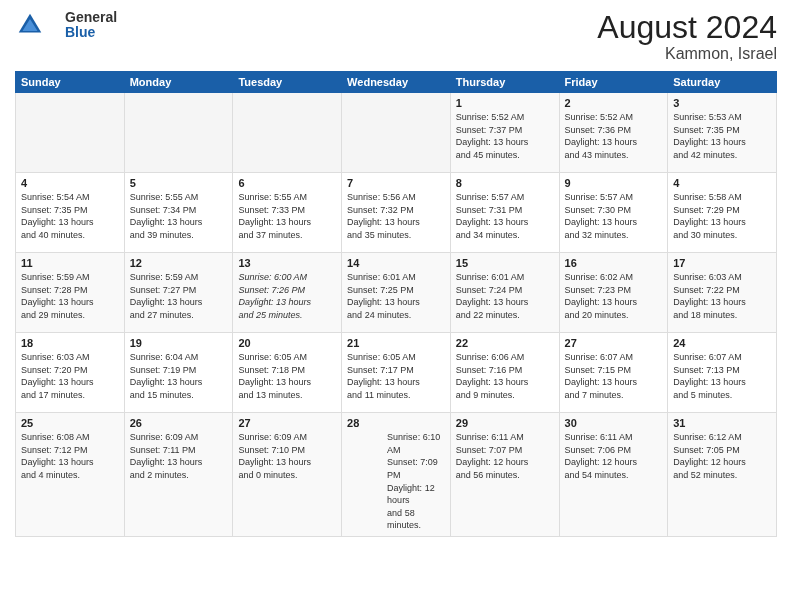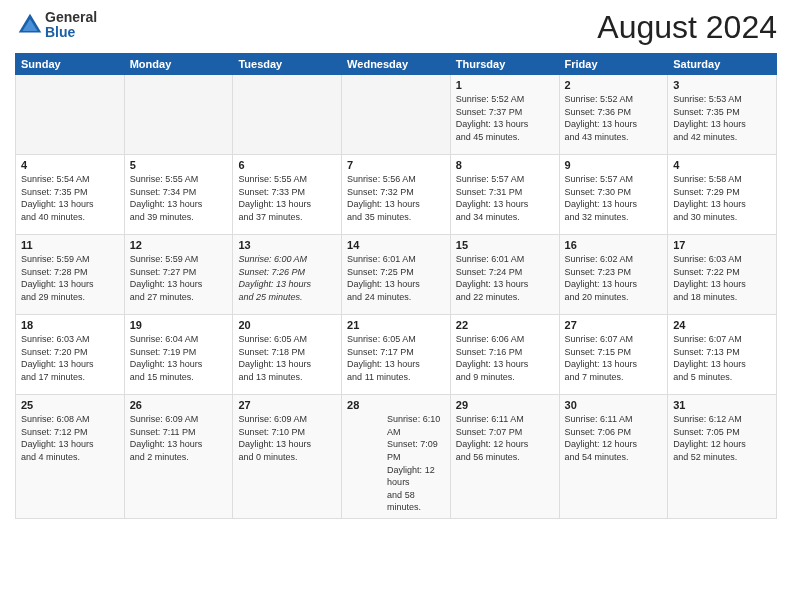--- a/index.html
+++ b/index.html
@@ -17,21 +17,21 @@
     }
     .header {
       display: flex;
       justify-content: space-between;
       align-items: flex-start;
       margin-bottom: 8px;
     }
     .logo {
       display: flex;
       align-items: center;
-      gap: 0;
+      gap: 20px;
     }
     .logo-text {
       display: flex;
       flex-direction: column;
       line-height: 1.1;
     }
     .logo-general {
       font-size: 14px;
       font-weight: bold;
       color: #333;
@@ -116,20 +116,21 @@
         <polygon points="20,5 35,30 5,30" fill="#1a5fa8"></polygon>
         <polygon points="20,12 30,28 10,28" fill="#4a90d9"></polygon>
       </svg>
       <div class="logo-text">
         <span class="logo-general">General</span>
         <span class="logo-blue">Blue</span>
       </div>
     </div>
     <div class="title-area">
       <div class="main-title">August 2024</div>
+      <div class="subtitle">Kammon, Israel</div>
     </div>
   </div>
 
   <table class="calendar">
     <thead>
       <tr>
       <th>Sunday</th>
           <th>Monday</th>
           <th>Tuesday</th>
           <th>Wednesday</th>

